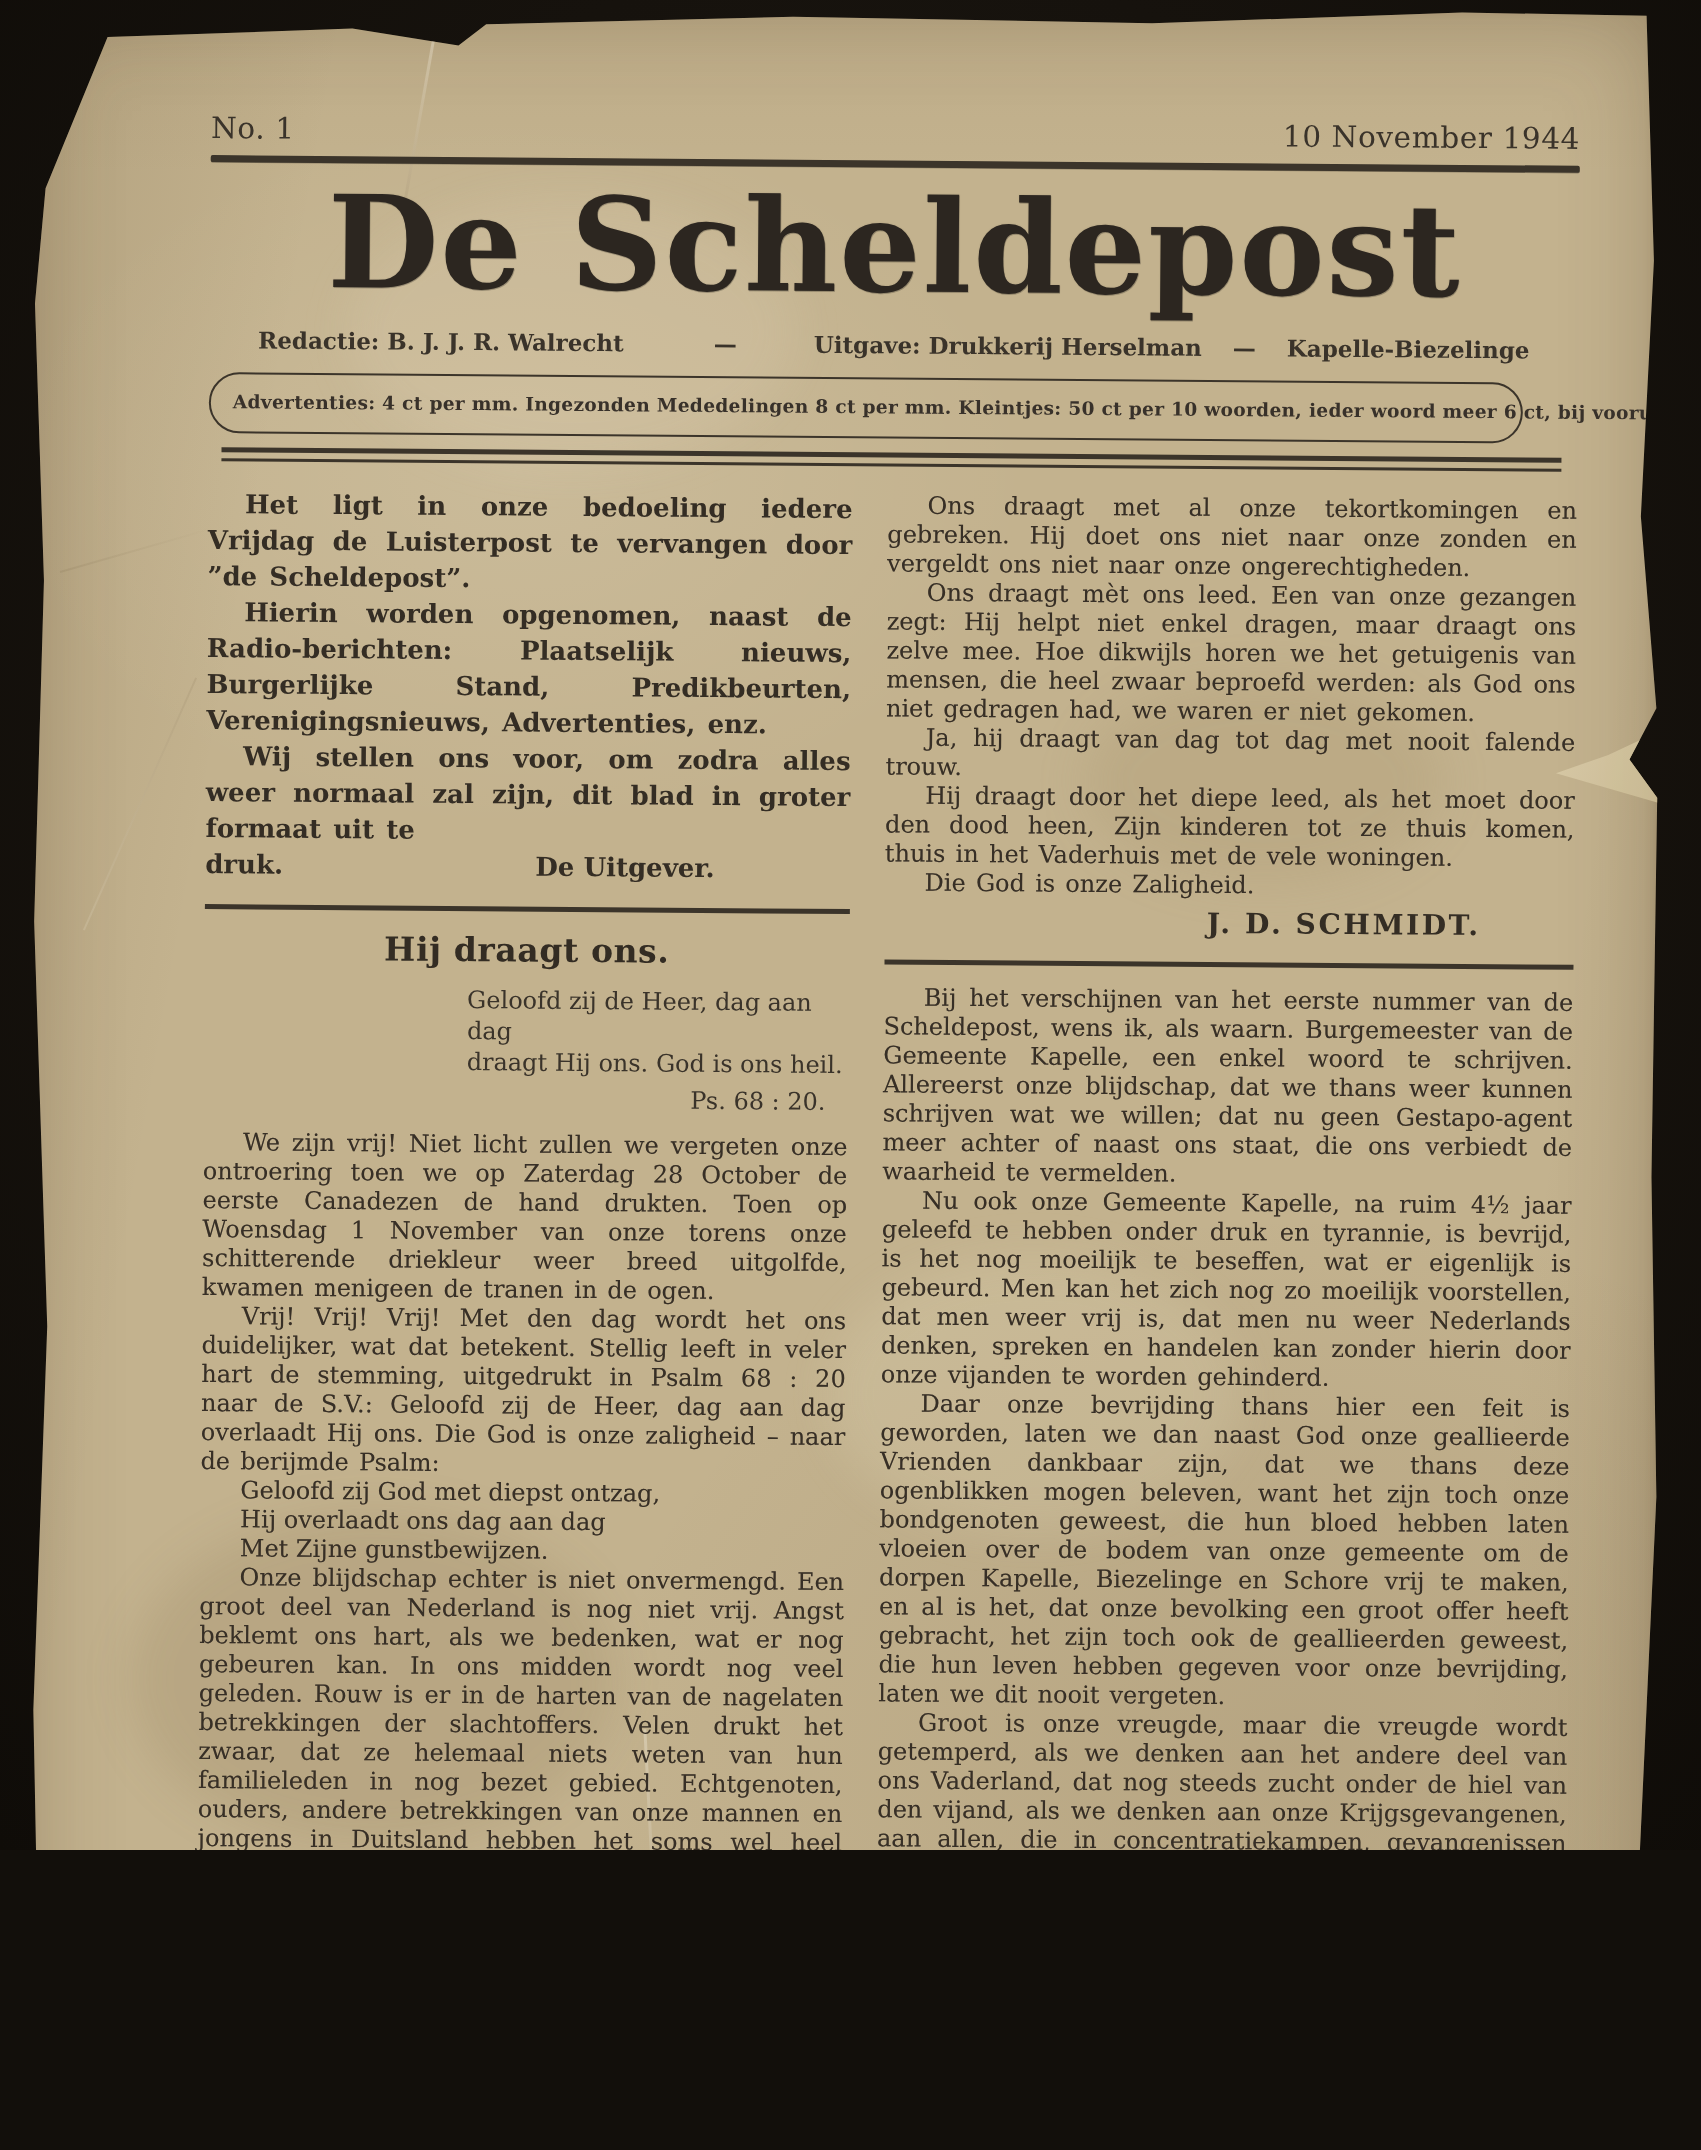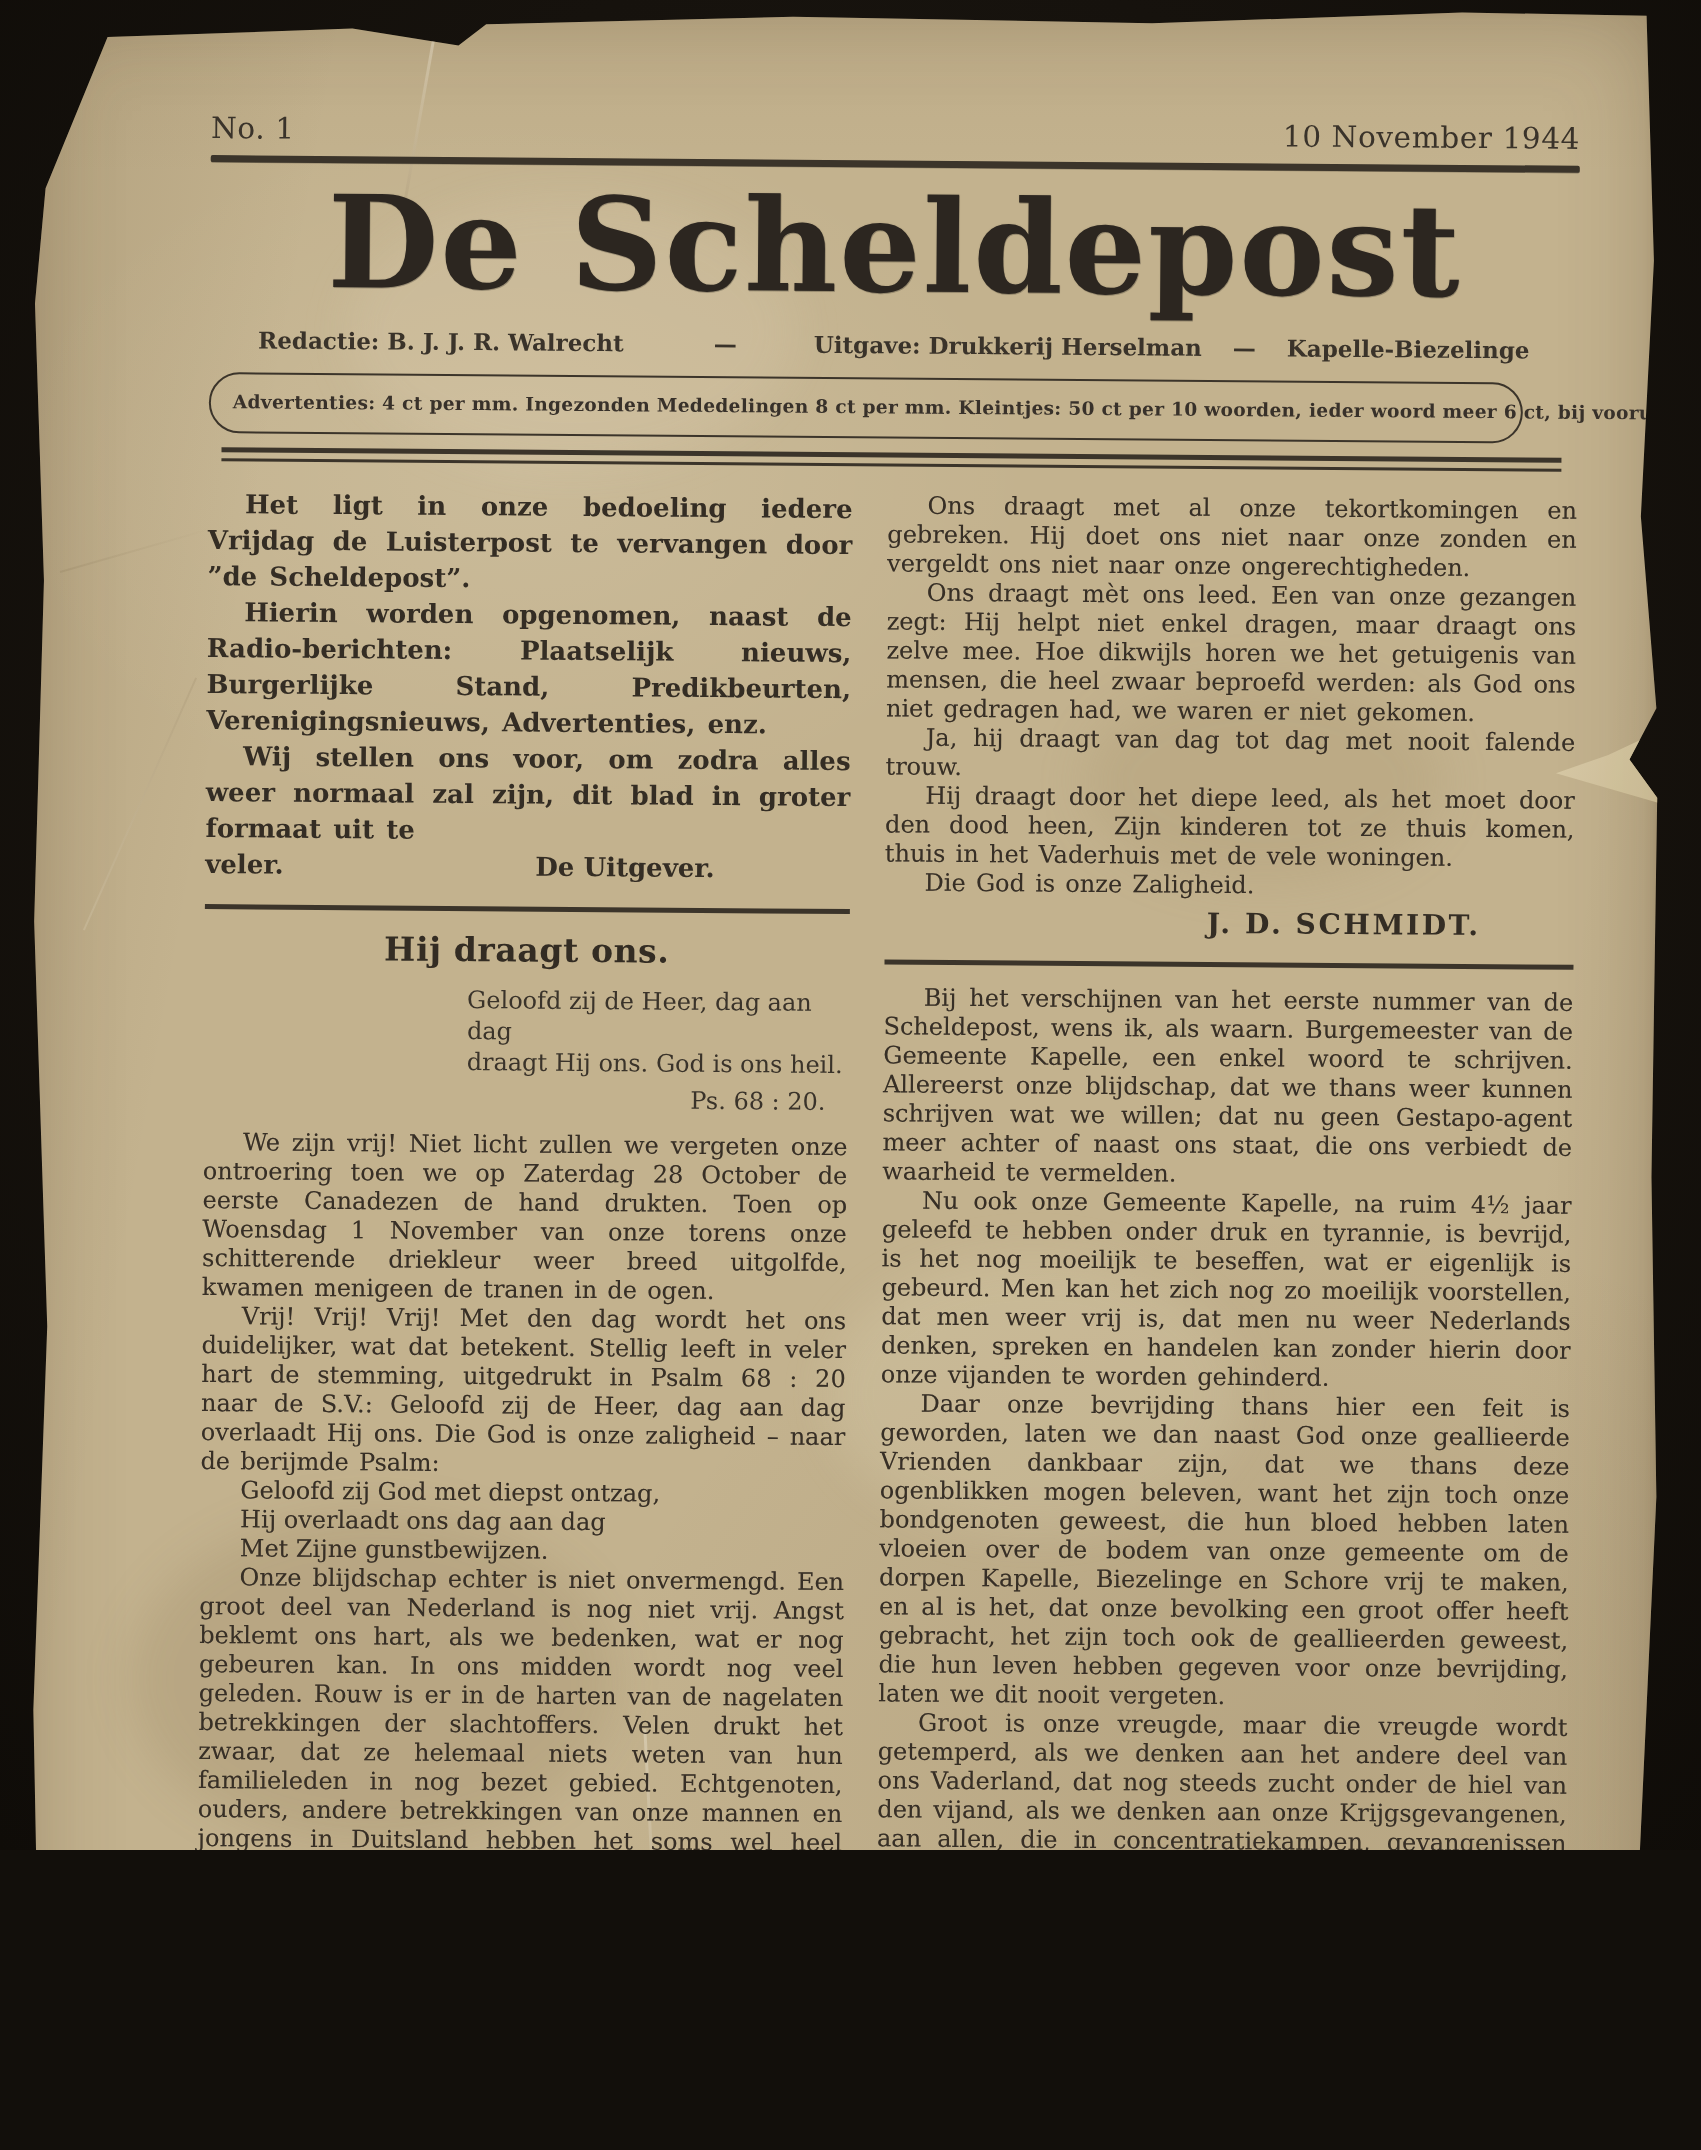--- a/index.html
+++ b/index.html
@@ -173,21 +173,21 @@
         <div class="r2"></div>
       </div>
 
       <div class="columns">
 
         <div class="col-left">
           <p class="intro">Het ligt in onze bedoeling iedere Vrijdag de Luisterpost te vervangen door ”de Scheldepost”.</p>
           <p class="intro">Hierin worden opgenomen, naast de Radio-berichten: Plaatselijk nieuws, Burgerlijke Stand, Predikbeurten, Verenigingsnieuws, Advertenties, enz.</p>
           <p class="intro">Wij stellen ons voor, om zodra alles weer normaal zal zijn, dit blad in groter formaat uit te</p>
           <div class="sigline">
-            <span>veler.</span>
+            <span>druk.</span>
             <span class="sig">De Uitgever.</span>
           </div>
 
           <div class="col-rule"></div>
 
           <h2 class="article-heading">Hij draagt ons.</h2>
 
           <div class="verse">
             <div>Geloofd zij de Heer, dag aan dag</div>
             <div>draagt Hij ons. God is ons heil.</div>

